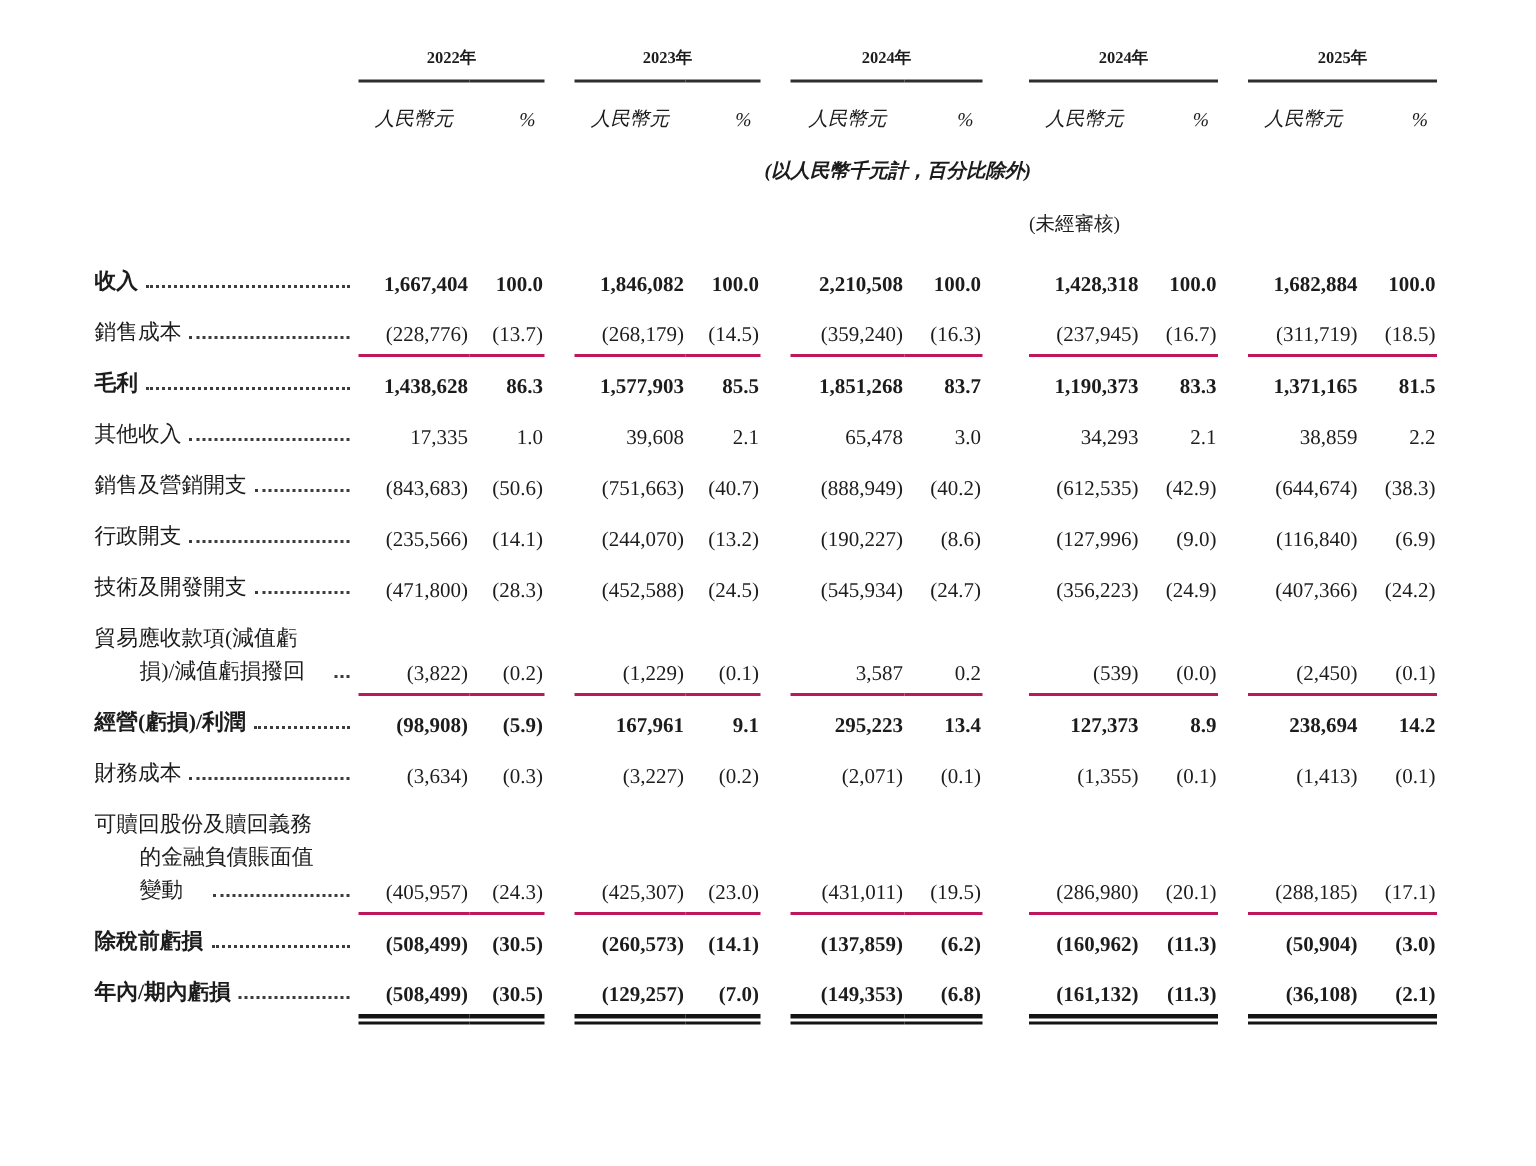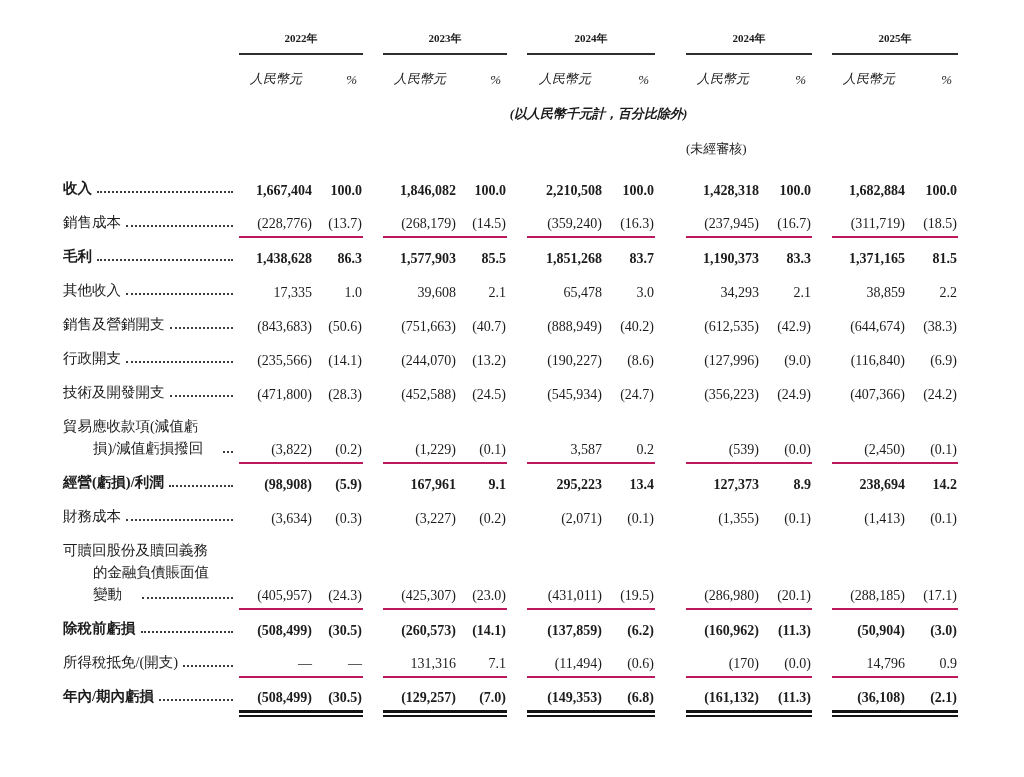--- a/index.html
+++ b/index.html
@@ -424,42 +424,20 @@
           <td class="num b">(137,859)</td>
           <td class="num b">(6.2)</td>
           <td></td>
           <td class="num b">(160,962)</td>
           <td class="num b">(11.3)</td>
           <td></td>
           <td class="num b">(50,904)</td>
           <td class="num b">(3.0)</td>
         </tr>
         <tr>
-          <td class="lbl">
-            <div class="lline">
-              <span>所得稅抵免/(開支)</span>
-              <span class="dots"></span>
-            </div>
-          </td>
-          <td class="num u1">—</td>
-          <td class="num u1">—</td>
-          <td></td>
-          <td class="num u1">131,316</td>
-          <td class="num u1">7.1</td>
-          <td></td>
-          <td class="num u1">(11,494)</td>
-          <td class="num u1">(0.6)</td>
-          <td></td>
-          <td class="num u1">(170)</td>
-          <td class="num u1">(0.0)</td>
-          <td></td>
-          <td class="num u1">14,796</td>
-          <td class="num u1">0.9</td>
-        </tr>
-        <tr>
           <td class="lbl b">
             <div class="lline">
               <span>年內/期內虧損</span>
               <span class="dots"></span>
             </div>
           </td>
           <td class="num b u2">(508,499)</td>
           <td class="num b u2">(30.5)</td>
           <td></td>
           <td class="num b u2">(129,257)</td>

